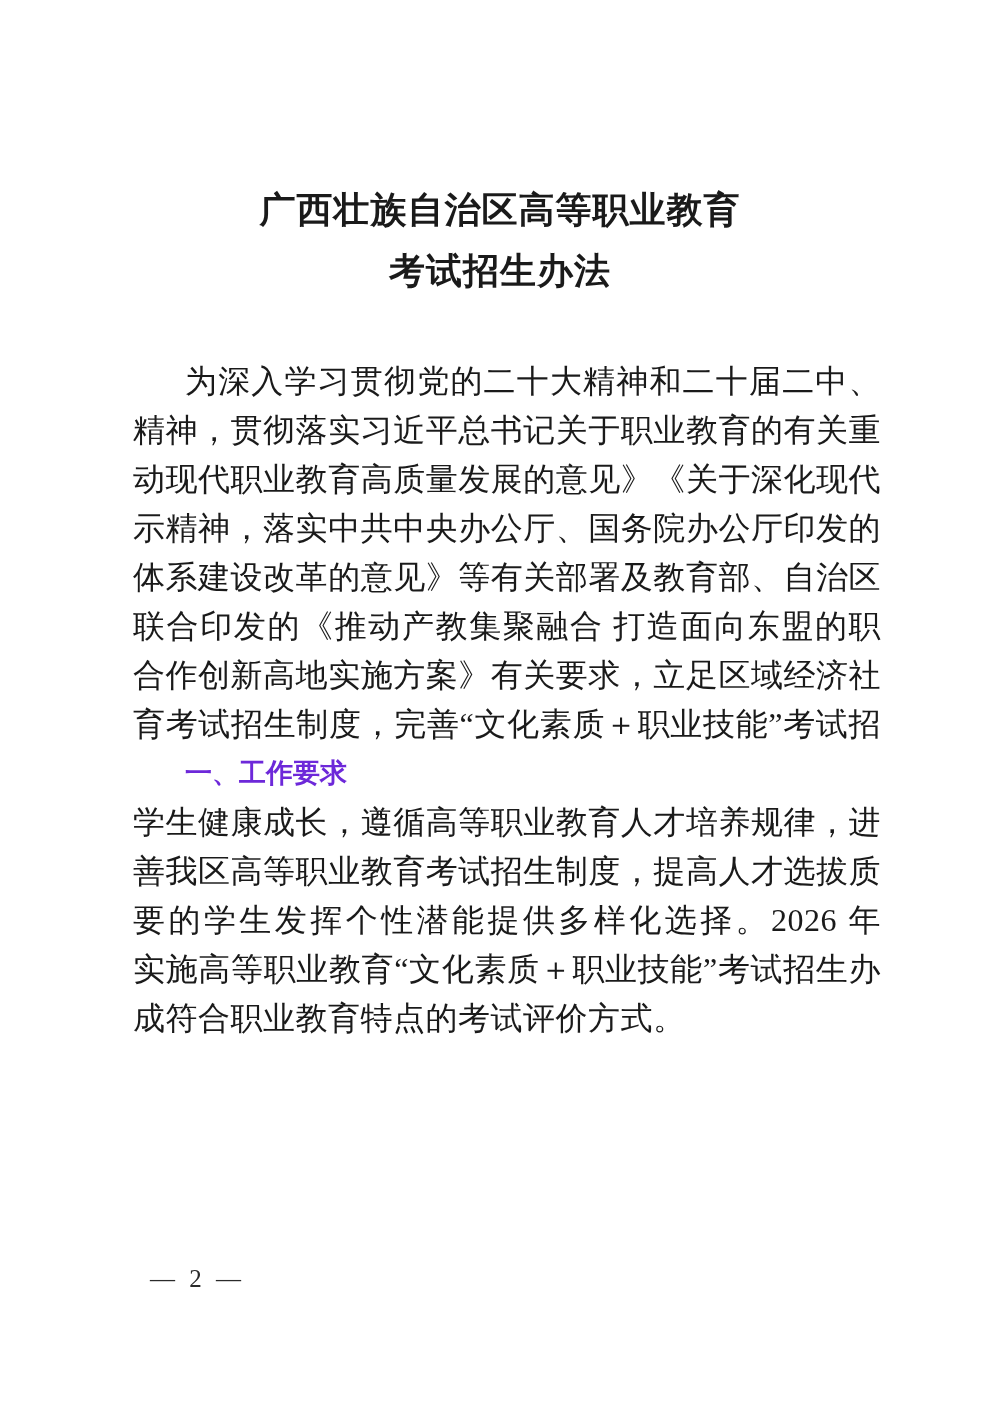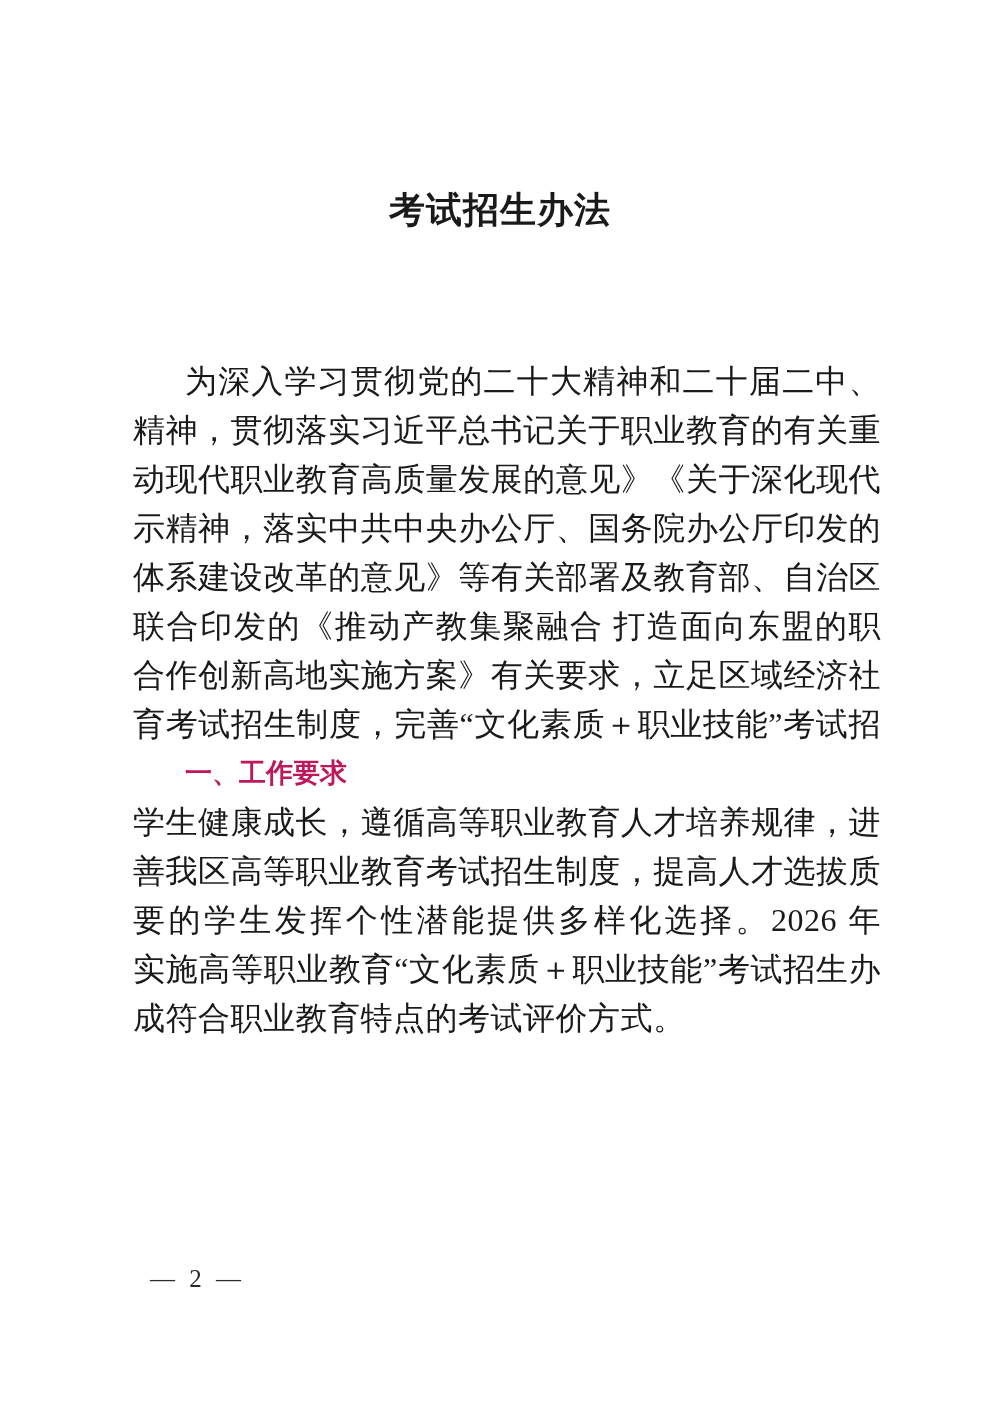--- a/index.html
+++ b/index.html
@@ -53,38 +53,39 @@
   .heading-line {
     font-family: "Liberation Sans", "DejaVu Sans", sans-serif;
     font-weight: bold;
     font-size: 27px;
     line-height: 49px;
     height: 49px;
     padding-left: 52px;
     box-sizing: border-box;
     text-align: center;
     text-align-last: left;
-    color: #be185d;
+    color: #6d28d9;
   }
   .page-footer {
     position: absolute;
     left: 150px;
     top: 1263px;
     font-size: 25px;
     line-height: 32px;
     letter-spacing: 4px;
     color: #2a2a2a;
   }
 </style>
 </head>
 <body>
 
 <div class="page">
 
   <div class="title-block">
+    <div class="title-line">广西壮族自治区高等职业教育</div>
     <div class="title-line">考试招生办法</div>
   </div>
 
   <div class="body-block">
     <div class="bline indent">为深入学习贯彻党的二十大精神和二十届二中、三中全会</div>
     <div class="bline">精神，贯彻落实习近平总书记关于职业教育的有关重要指示批</div>
     <div class="bline">动现代职业教育高质量发展的意见》《关于深化现代职业教育</div>
     <div class="bline">示精神，落实中共中央办公厅、国务院办公厅印发的《关于推</div>
     <div class="bline">体系建设改革的意见》等有关部署及教育部、自治区人民政府</div>
     <div class="bline">联合印发的《推动产教集聚融合 打造面向东盟的职业教育开放</div>

